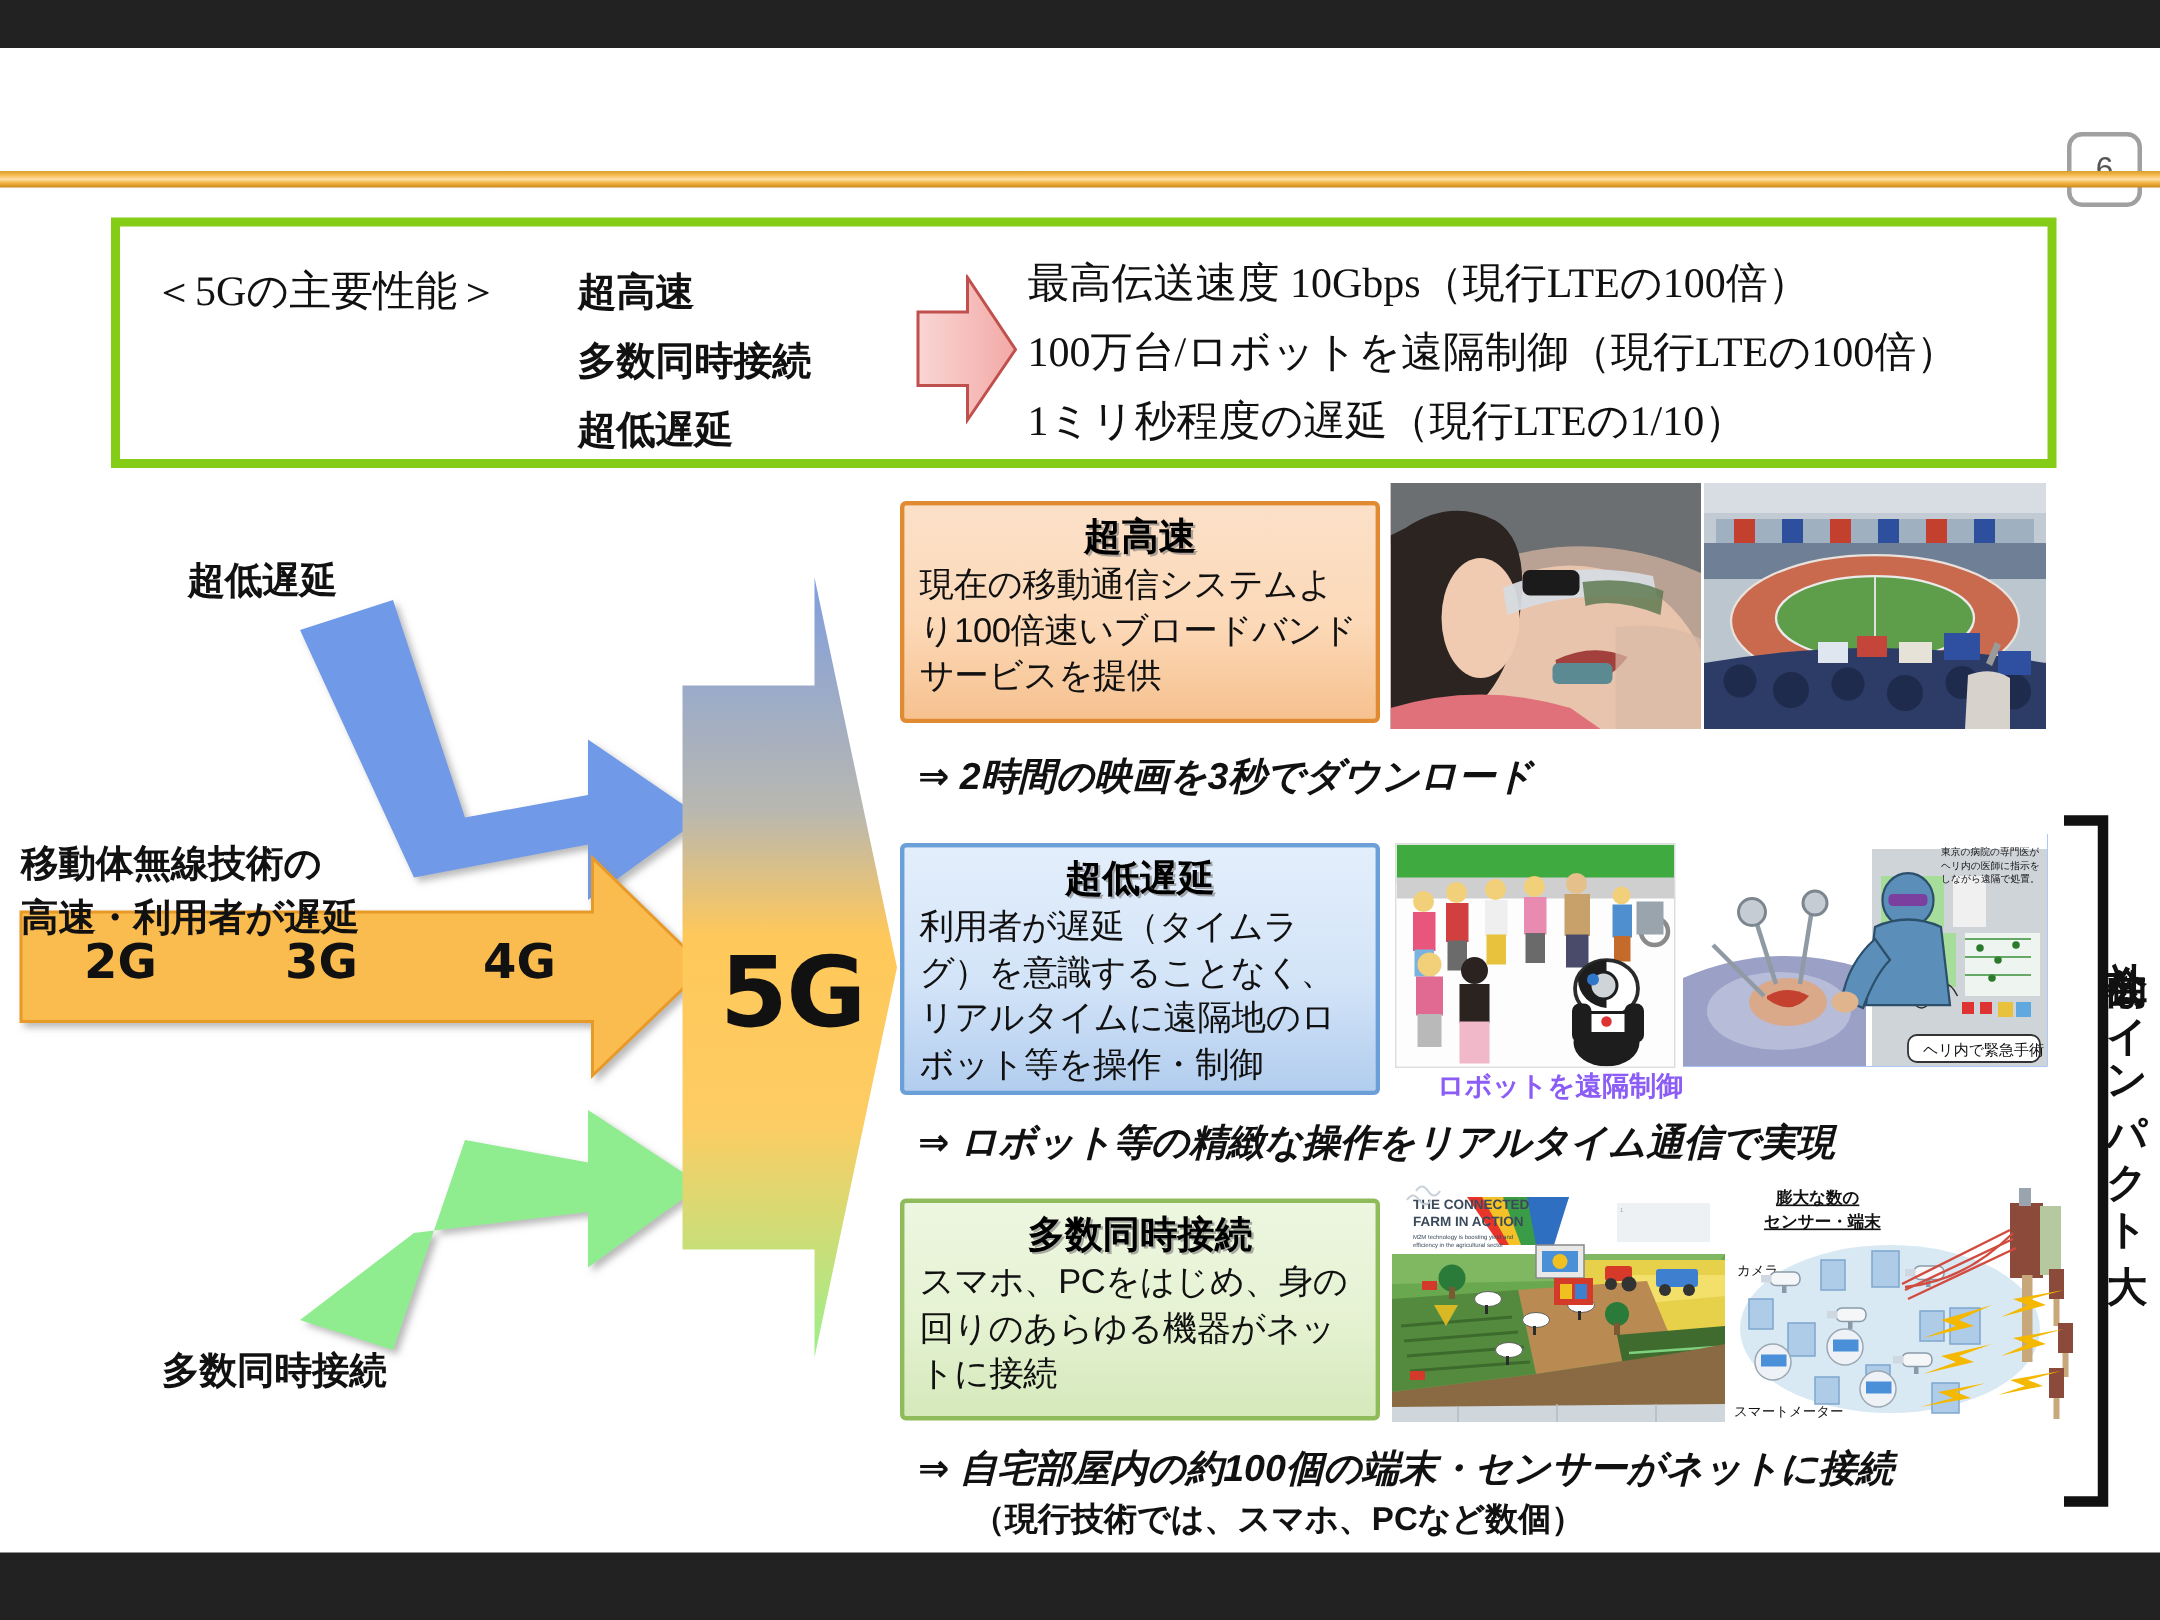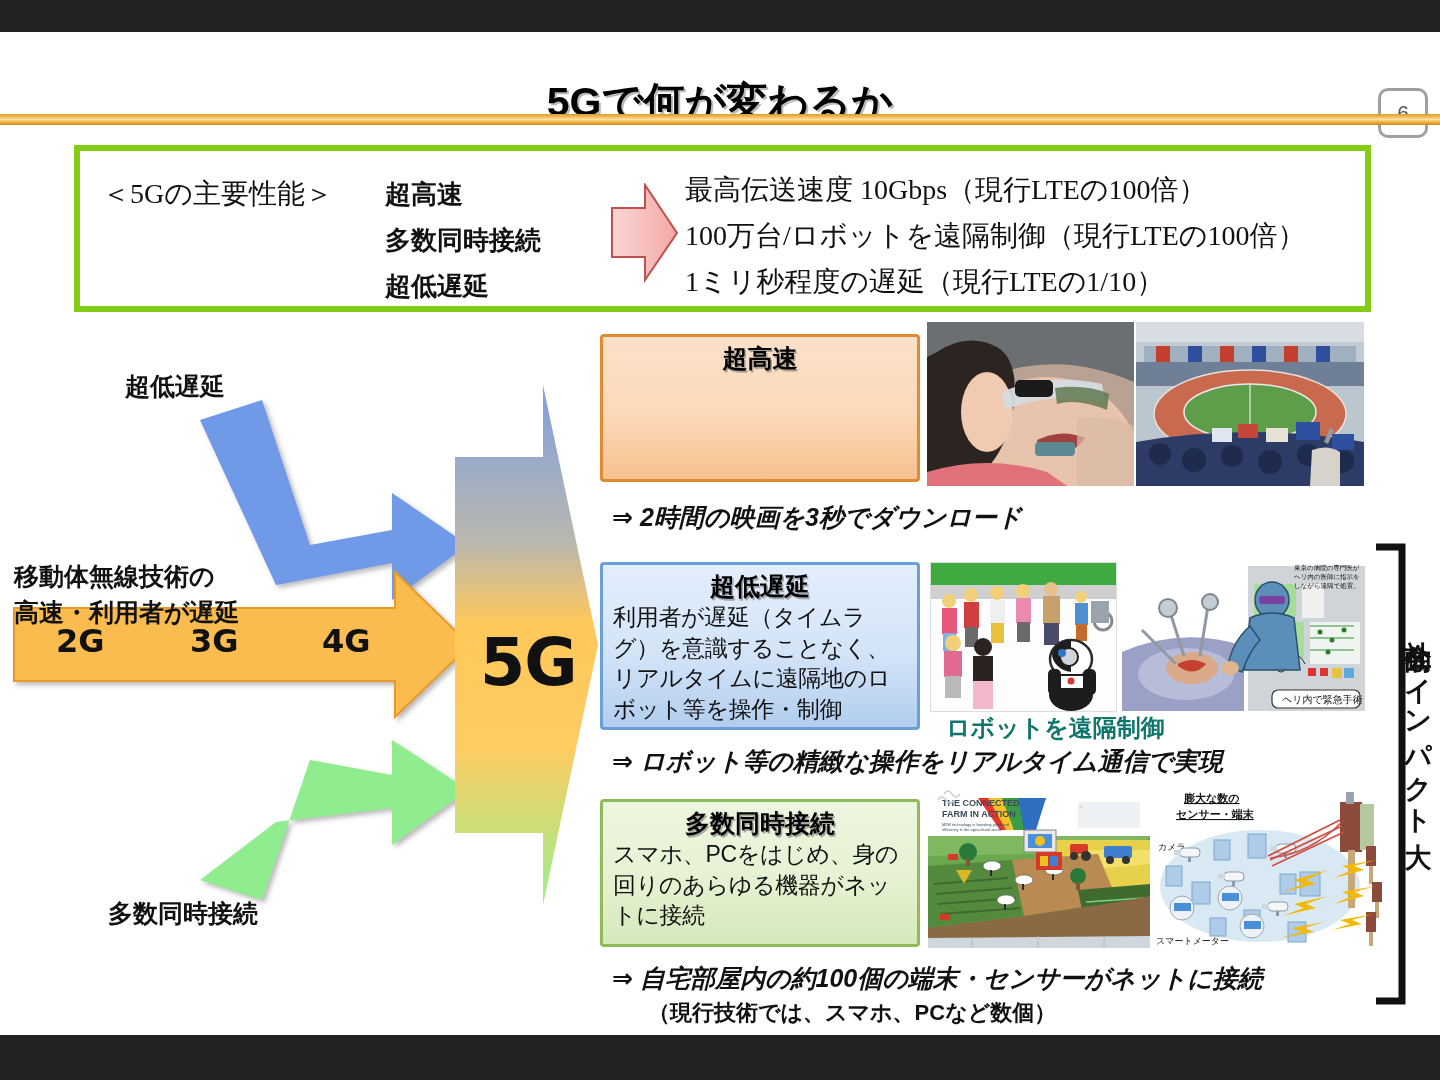--- a/index.html
+++ b/index.html
@@ -54,36 +54,35 @@
 
   
   .res{position:absolute;font-size:25px;font-weight:bold;font-style:italic;color:#111;white-space:nowrap;}
   .res-1{left:612px;top:501px;}
   .res-2{left:612px;top:745px;}
   .res-3{left:612px;top:962px;}
   .res-3b{position:absolute;left:648px;top:998px;font-size:22px;font-weight:bold;color:#111;white-space:nowrap;}
 
   
   .img{position:absolute;overflow:hidden;}
-  .cap{position:absolute;font-size:24px;font-weight:bold;color:#0f766e;white-space:nowrap;}
+  .cap{position:absolute;font-size:18px;font-weight:bold;color:#8b5cf6;white-space:nowrap;margin-left:12px;}
 
   
   .vert{position:absolute;right:4px;top:620px;width:34px;font-size:27px;font-weight:bold;color:#111;
      writing-mode:vertical-rl;text-orientation:upright;letter-spacing:2px;}
 </style>
 </head>
 <body>
 
 <div class="slide">
 
   <div class="bar-top"></div>
   <div class="bar-bottom"></div>
 
   <div class="header">
-    <div class="title">5Gで何が変わるか</div>
     <div class="page-badge">6</div>
   </div>
   <div class="rule"></div>
 
   <div class="infobox">
     <div class="ib-label">＜5Gの主要性能＞</div>
     <div class="ib-keys">
       <div>超高速</div>
       <div>多数同時接続</div>
       <div>超低遅延</div>
@@ -141,20 +140,21 @@
     <div>移動体無線技術の</div>
     <div>高速・利用者が遅延</div>
   </div>
   <div class="gen-lbl" style="left:56px;top:622px">2G</div>
   <div class="gen-lbl" style="left:190px;top:622px">3G</div>
   <div class="gen-lbl" style="left:322px;top:622px">4G</div>
   <div class="fivegtext">5G</div>
 
   <div class="card card-speed">
     <div class="card-hd">超高速</div>
+    <div class="card-bd">現在の移動通信システムより100倍速いブロードバンドサービスを提供</div>
   </div>
   <div class="res res-1">⇒ 2時間の映画を3秒でダウンロード</div>
 
   <div class="card card-lat">
     <div class="card-hd">超低遅延</div>
     <div class="card-bd">利用者が遅延（タイムラグ）を意識することなく、リアルタイムに遠隔地のロボット等を操作・制御</div>
   </div>
   <div class="res res-2">⇒ ロボット等の精緻な操作をリアルタイム通信で実現</div>
 
   <div class="card card-iot">

